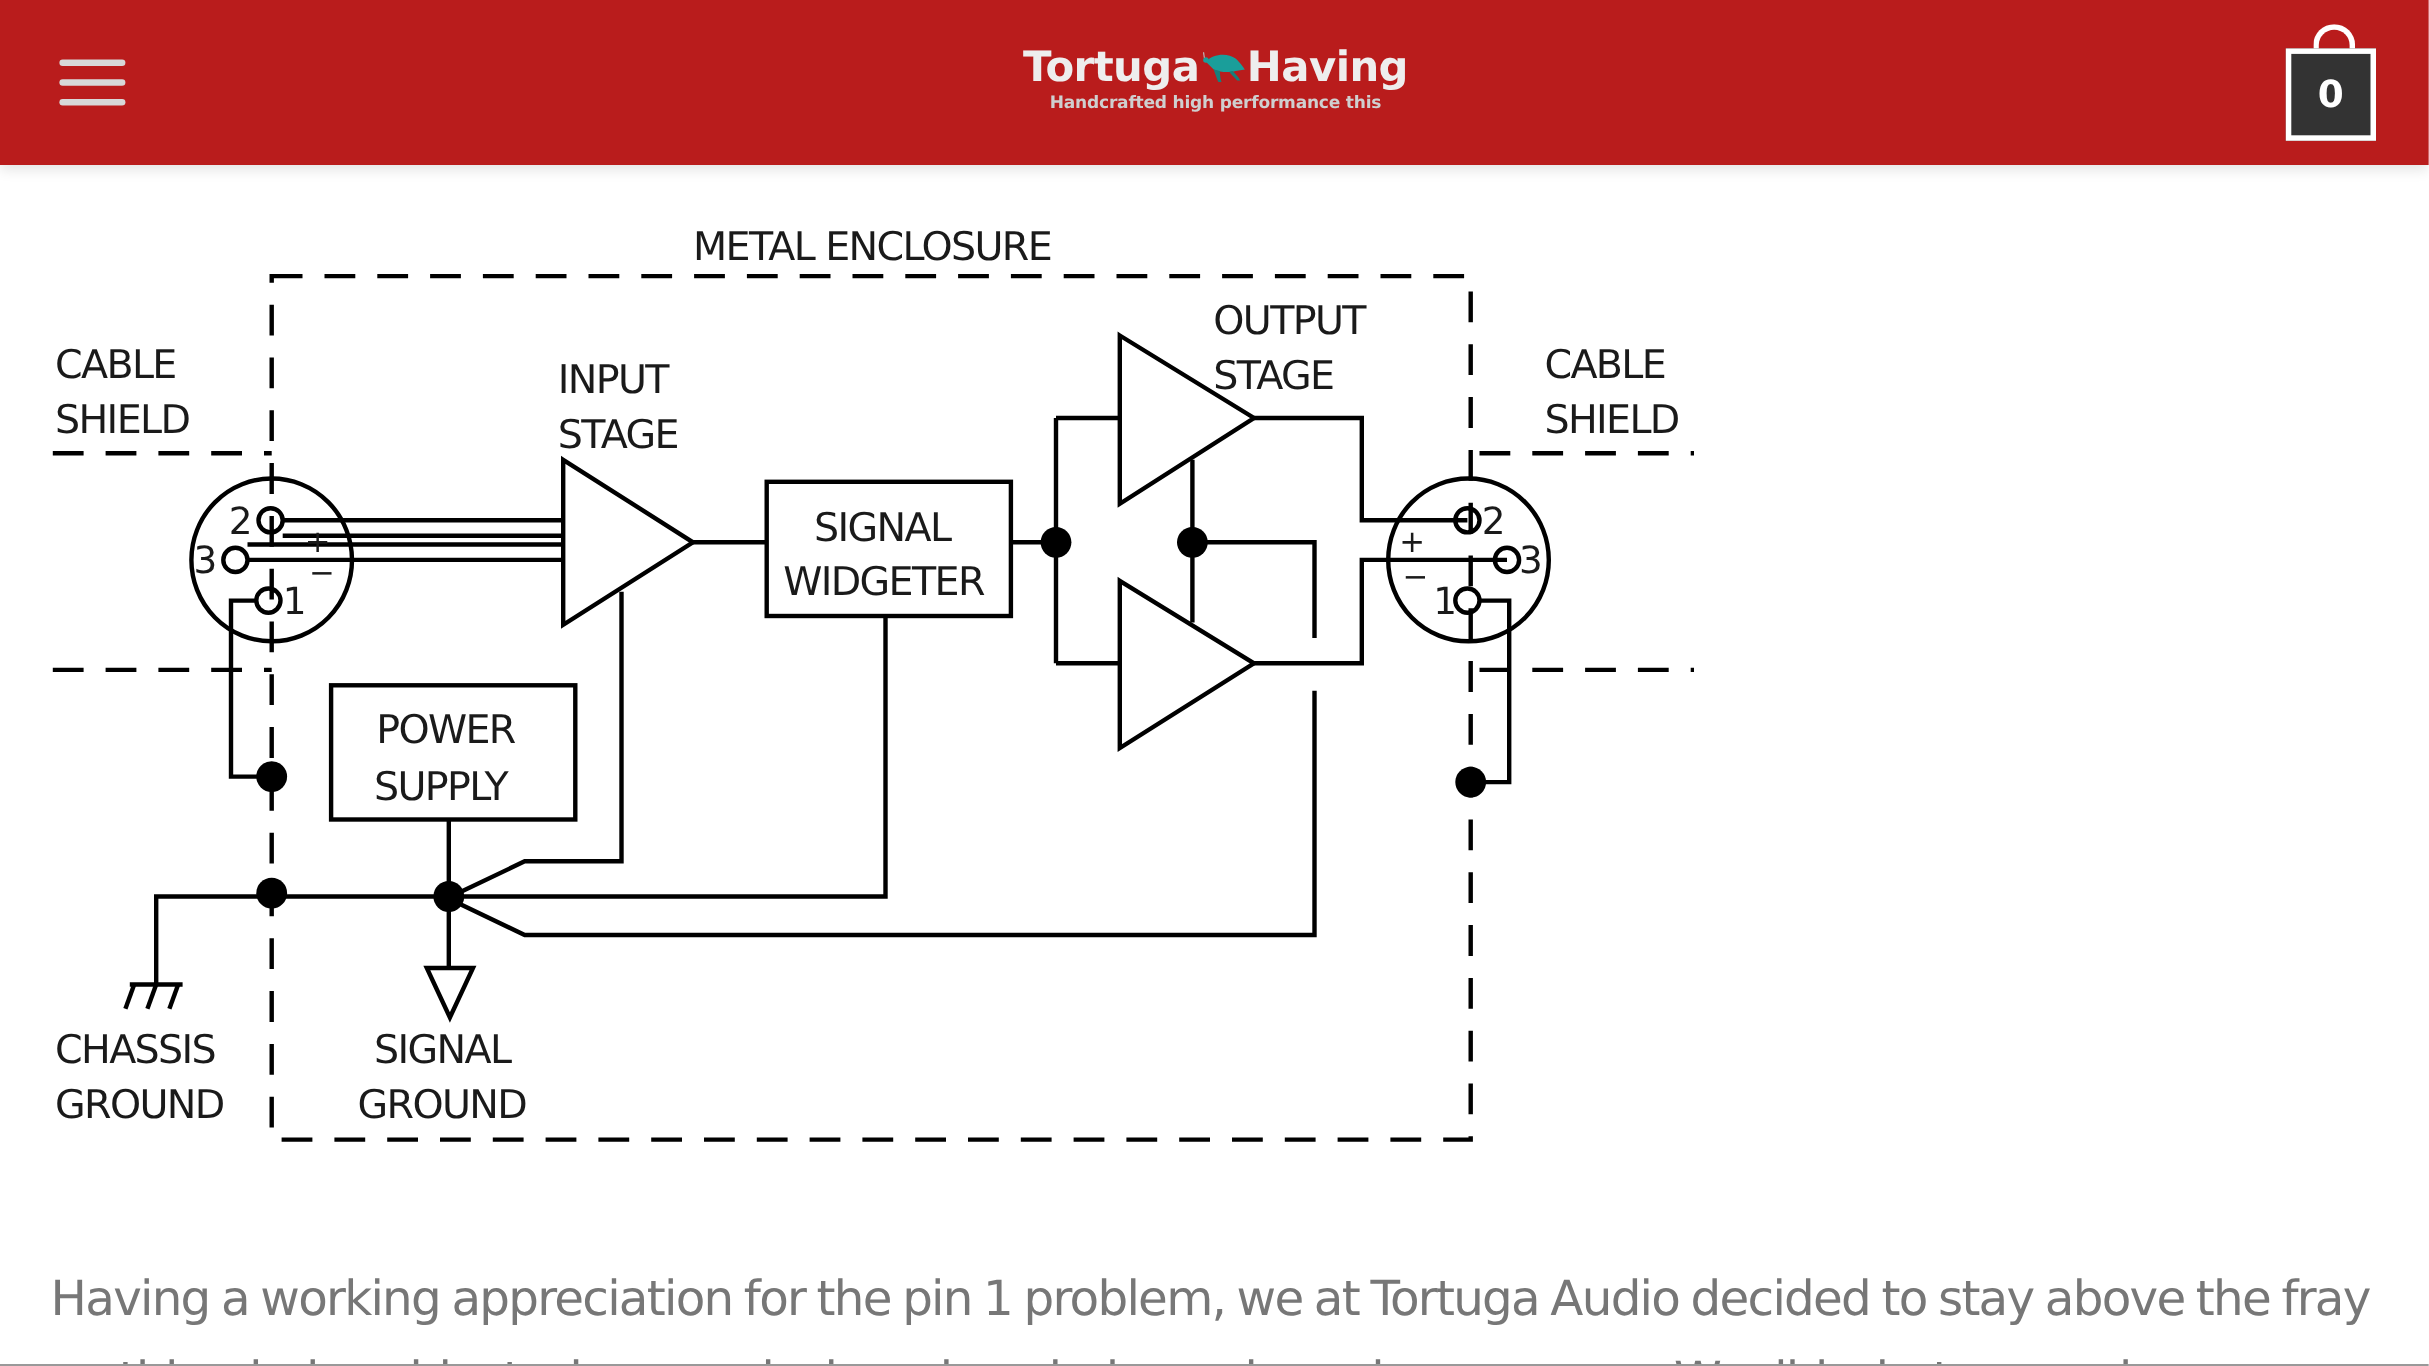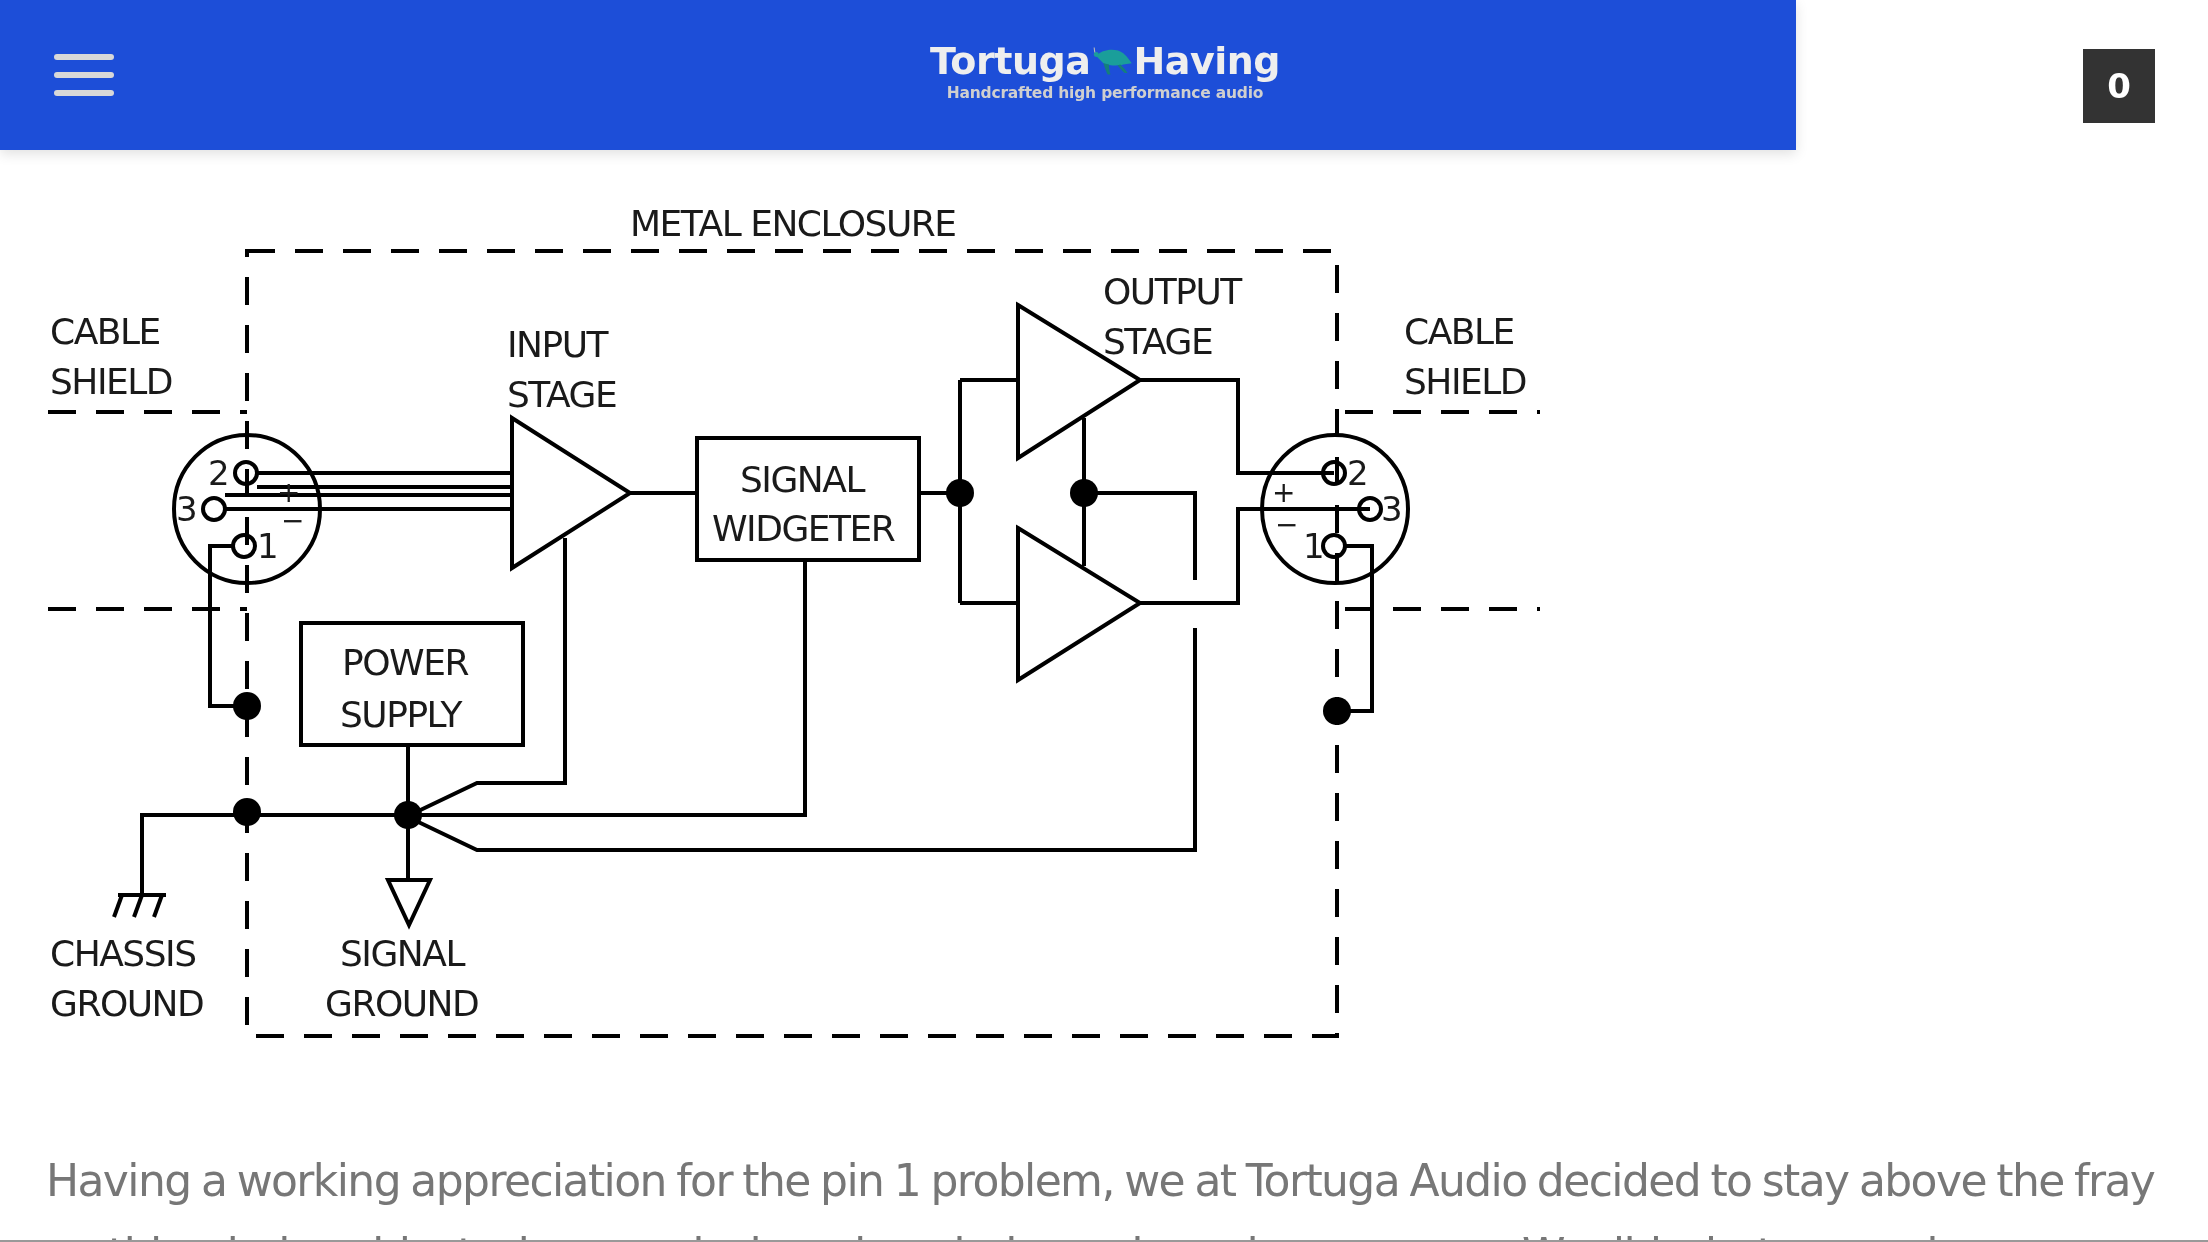--- a/index.html
+++ b/index.html
@@ -3,22 +3,22 @@
   <meta charset="utf-8">
   <style>
     html, body { margin: 0; padding: 0; }
     body {
       width: 2208px; height: 1242px; overflow: hidden;
       background: #ffffff;
       font-family: "Liberation Sans", sans-serif;
       position: relative;
     }
     .header {
-      position: absolute; left: 0; top: 0; width: 1796px; height: 150px;
-      background: #1d4ed8;
+      position: absolute; left: 0; top: 0; width: 2208px; height: 150px;
+      background: #b91c1c;
       box-shadow: 0 4px 12px rgba(0,0,0,0.12);
       z-index: 2;
     }
     .hamburger {
       position: absolute; left: 54px; top: 54px; width: 60px; height: 44px; cursor: pointer;
     }
     .hamburger span {
       position: absolute; left: 0; width: 60px; height: 6px; border-radius: 3px; background: #d8d8d8;
     }
     .hamburger span:nth-child(1) { top: 0; }
@@ -85,21 +85,21 @@
       <span>Tortuga</span>
       <svg class="logo-turtle" viewBox="0 0 58 42">
         <path d="M6 14 C 14 4, 34 2, 44 10 C 50 15, 54 22, 56 24 L 44 26 C 38 28, 24 28, 16 24 Z" fill="#1a9e9a"></path>
         <path d="M16 24 C 18 30, 20 36, 22 40 L 26 40 C 24 34, 24 28, 24 26 Z" fill="#157f7b"></path>
         <path d="M40 26 C 44 30, 48 34, 50 38 L 46 38 C 42 34, 38 30, 36 27 Z" fill="#157f7b"></path>
         <circle cx="6" cy="12" r="3.5" fill="#1a9e9a"></circle>
         <line x1="4" y1="9" x2="3" y2="2" stroke="#bbbbbb" stroke-width="1.5"></line>
       </svg>
       <span>Having</span>
     </div>
-    <div class="logo-tag">Handcrafted high performance audio</div>
+    <div class="logo-tag">Handcrafted high performance this</div>
   </div>
 
   <div class="cart">
     <div class="cart-handle"></div>
     <div class="cart-box">0</div>
   </div>
 </div>
 
 <svg class="diagram" viewBox="0 150 2208 920">
   <g fill="none" stroke="#000" stroke-width="4">

